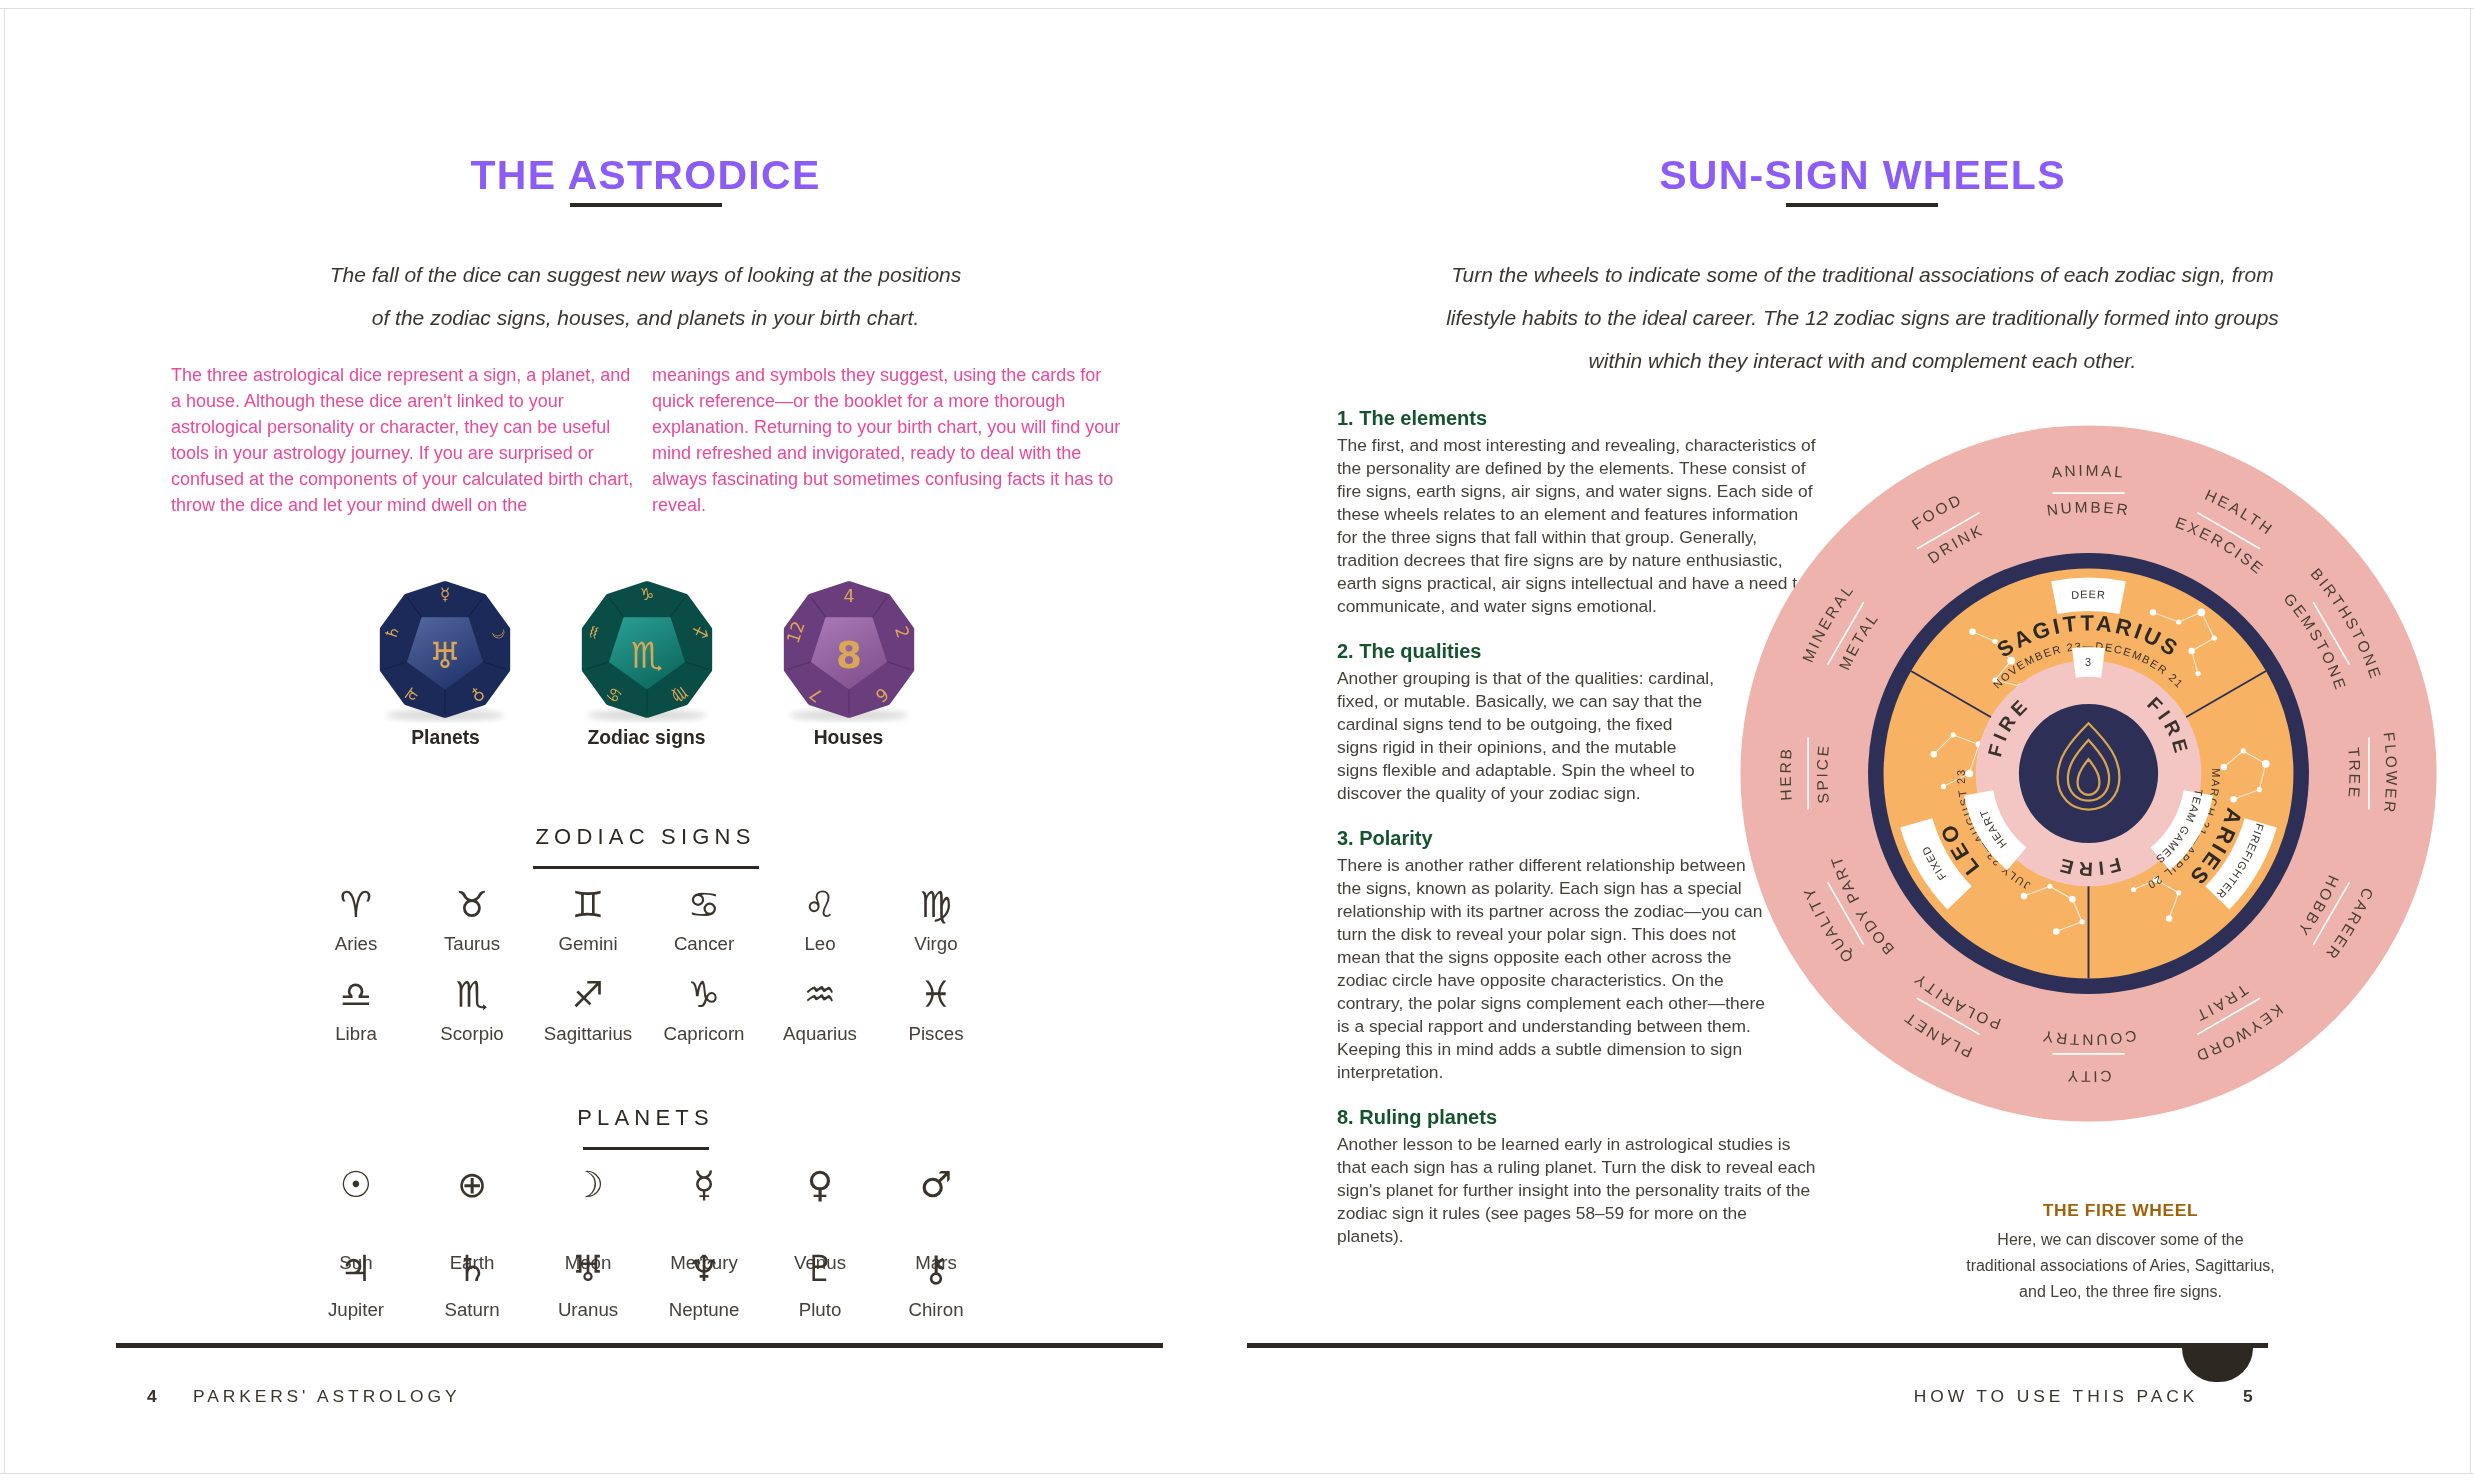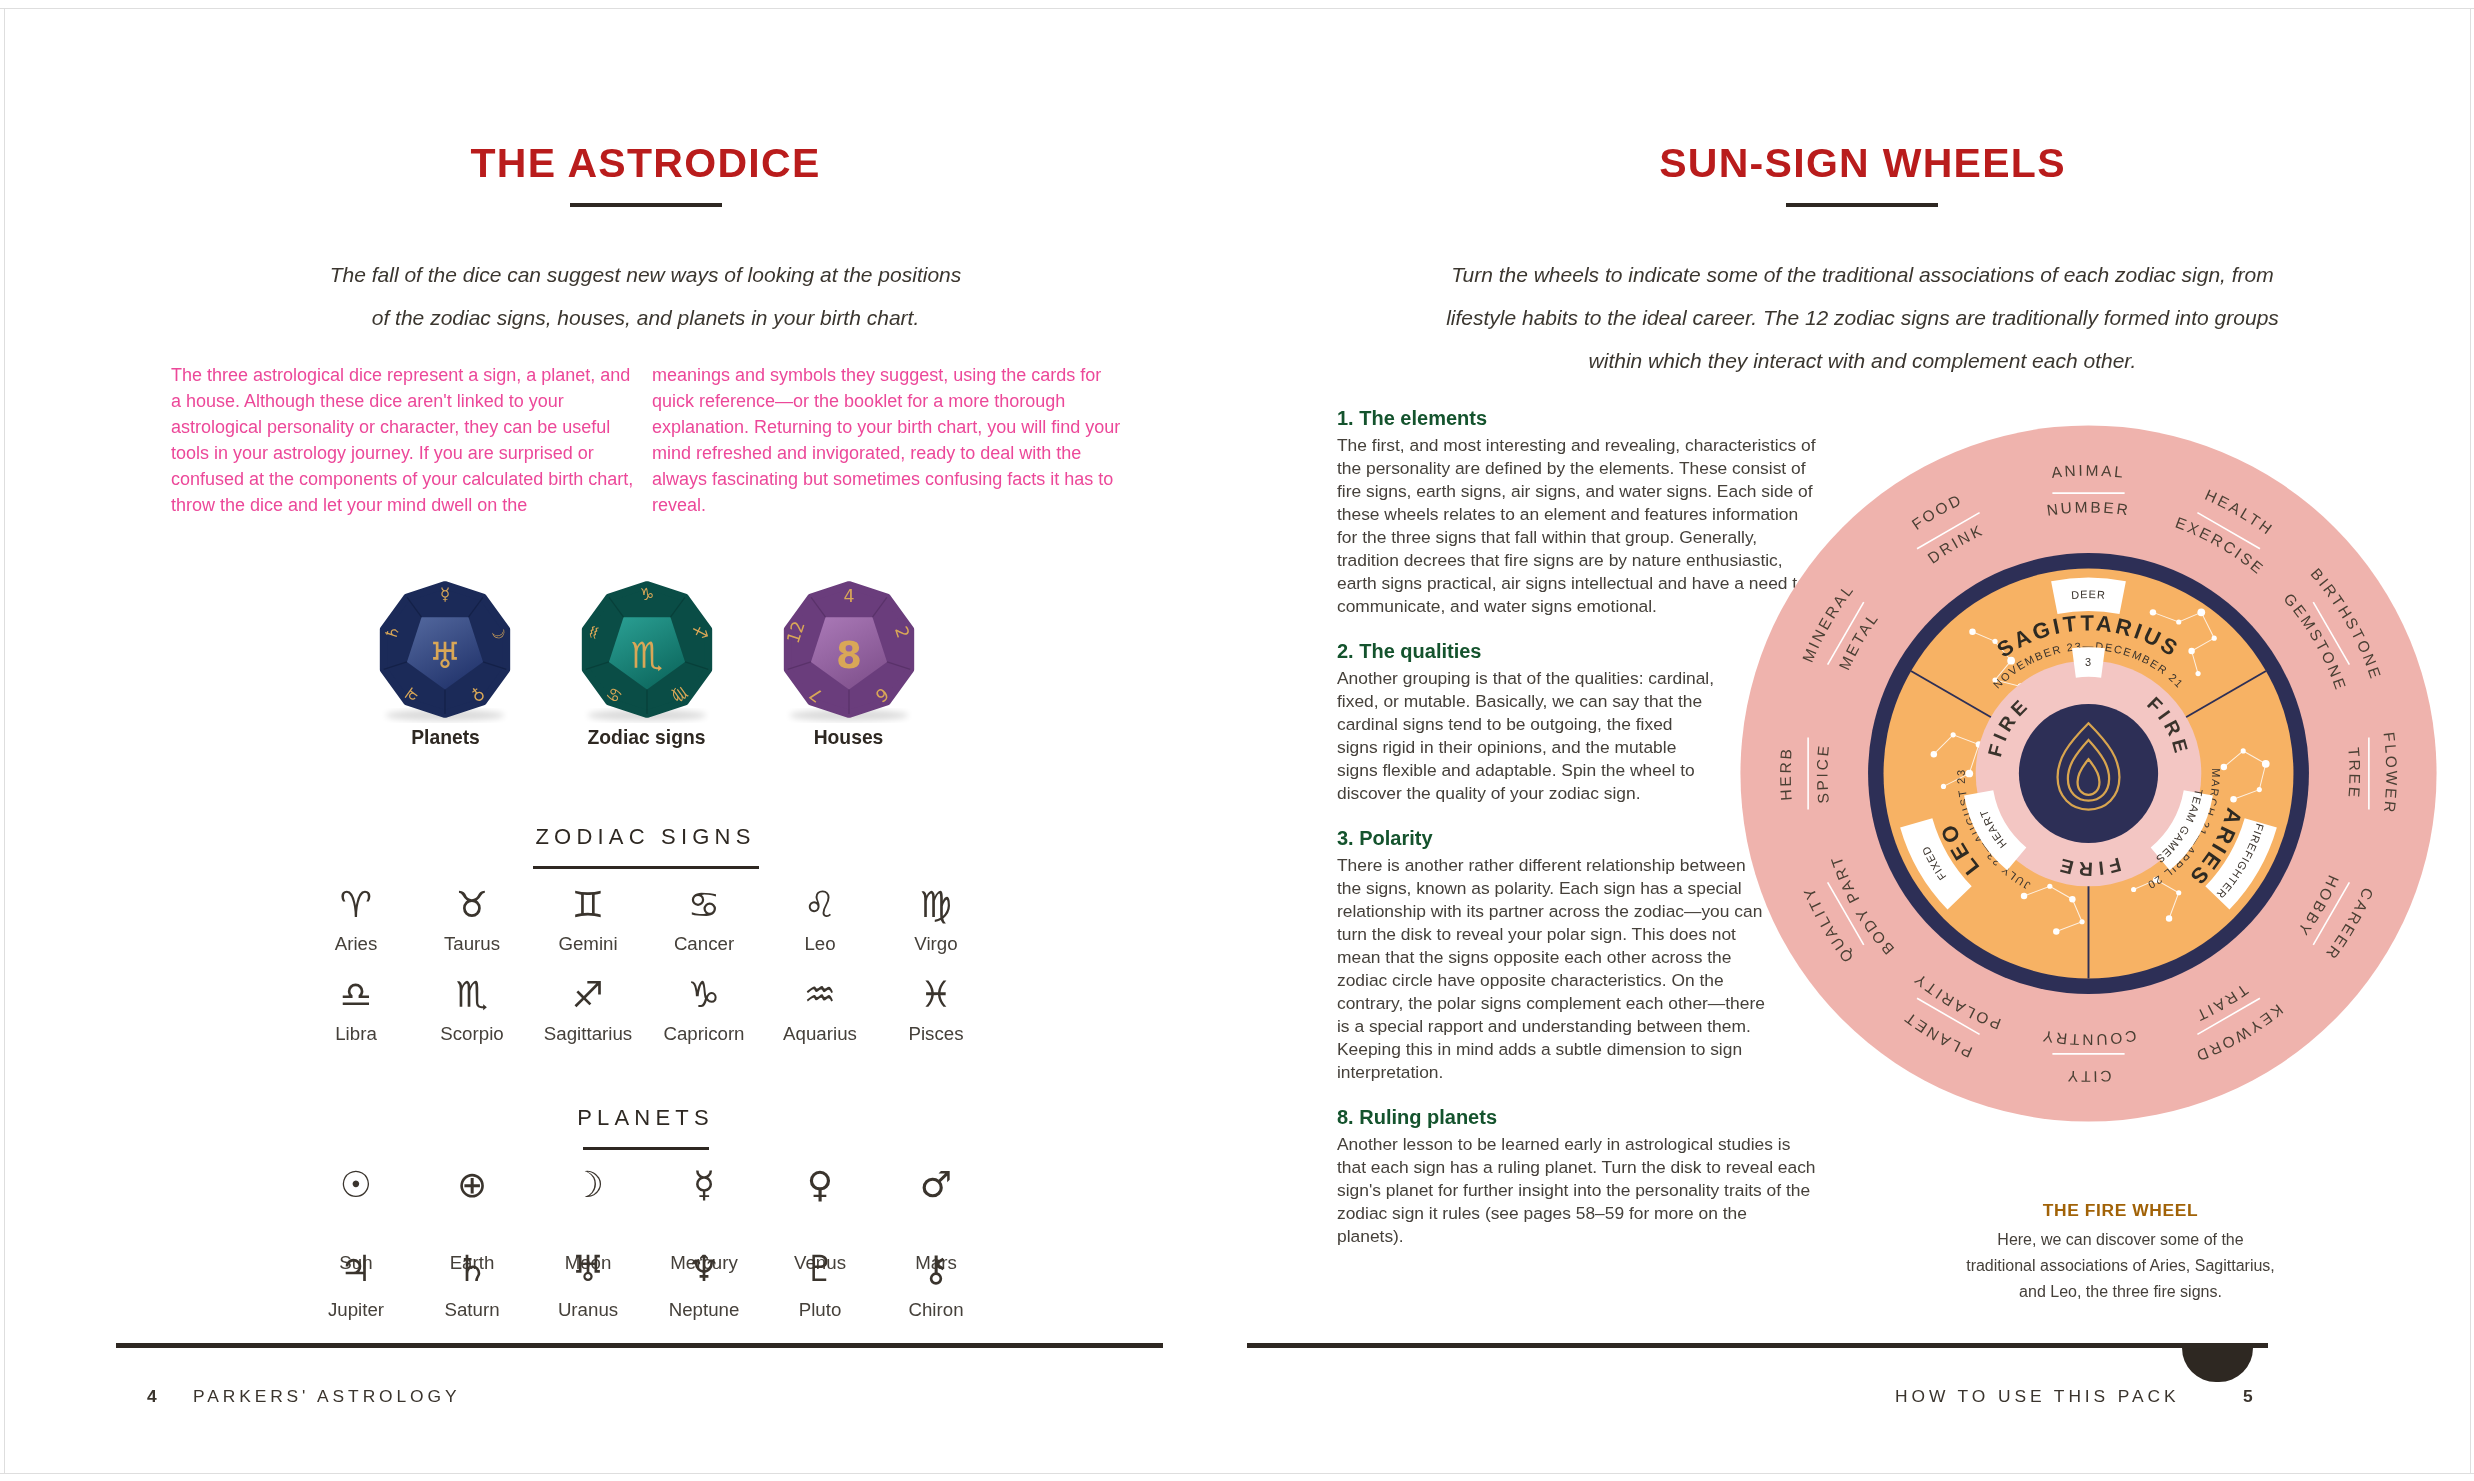--- a/index.html
+++ b/index.html
@@ -2,21 +2,21 @@
 <html style="font-size:10.3px"><head>
 <meta charset="utf-8">
 <style>
   html,body{margin:0;padding:0;background:#fff;}
   #canvas{position:relative;width:2475px;height:1482px;background:#ffffff;overflow:hidden;
           font-family:"Liberation Sans",sans-serif;color:#413c35;}
   .abs{position:absolute;}
   .pre{white-space:pre-line;}
   .edge{position:absolute;background:#dedede;}
   
-  .page-title{font-size:41px;font-weight:700;letter-spacing:1.3px;color:#b91c1c;text-align:center;}
+  .page-title{font-size:41px;font-weight:700;letter-spacing:1.3px;color:#8b5cf6;text-align:center;margin-top:12px;}
   .title-rule{height:3.9px;background:#2e2822;}
   .intro{font-size:21px;line-height:43px;color:#3b362f;text-align:center;font-style:italic;}
   .bodytxt{font-size:18px;line-height:26px;color:#ec4899;}
   .sec-head{font-size:20px;font-weight:700;color:#14532d;margin:0 0 3.9px 0;}
   .sec-body{font-size:17.4px;line-height:23px;color:#45403a;margin:0 0 22px 0;}
   .grid-head{font-size:22px;letter-spacing:5.2px;color:#2e2822;text-align:center;font-weight:400;}
   .cellrow{position:absolute;display:flex;}
   .cell{width:116px;text-align:center;}
   .glyph{font-family:"DejaVu Sans",sans-serif;font-size:36px;color:#3a342d;font-weight:400;}
   .gname{font-size:18.7px;color:#45403a;}
@@ -412,18 +412,18 @@
       </g>
     </svg>
 
     <div class="abs capt-title" style="left:1927px;top:1200px;width:387px;">THE FIRE WHEEL</div>
     <div class="abs capt-body pre" style="left:1927px;top:1227px;width:387px;">Here, we can discover some of the
 traditional associations of Aries, Sagittarius,
 and Leo, the three fire signs.</div>
 
     <div class="foot-rule" style="left:1247px;width:1021px;"></div>
     <div class="tab" style="left:2182px;"></div>
-    <div class="foot-txt" style="left:1895px;width:322px;text-align:left;">HOW TO USE THIS PACK</div>
+    <div class="foot-txt" style="left:1895px;width:322px;text-align:center;">HOW TO USE THIS PACK</div>
     <div class="foot-txt foot-num" style="left:2243px;">5</div>
   </div>
 
 </div>
 
 
 </body></html>

